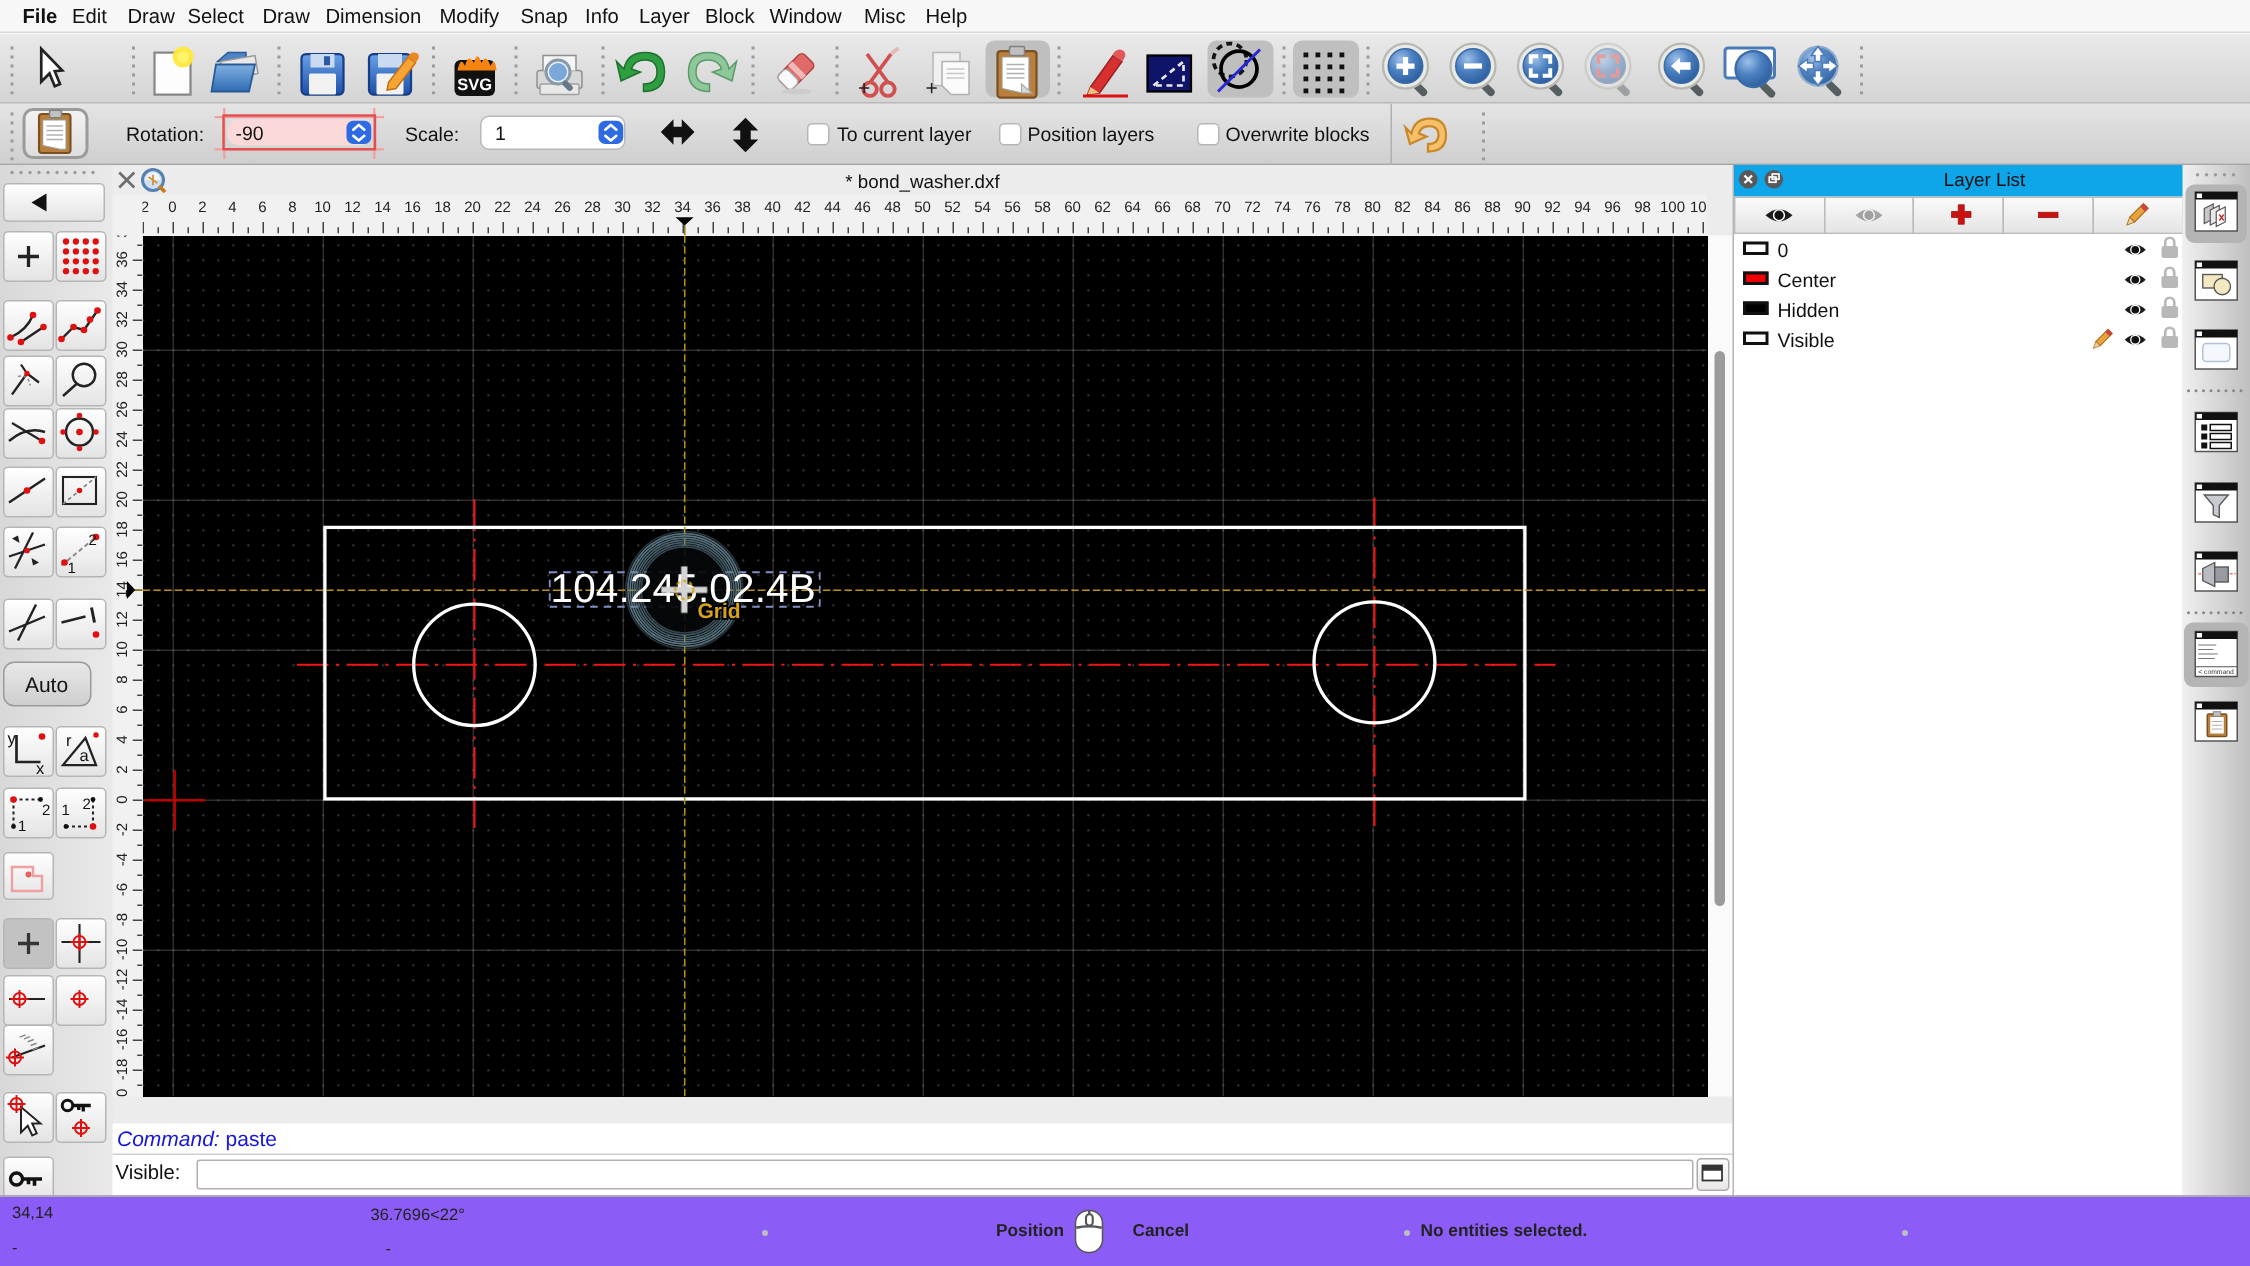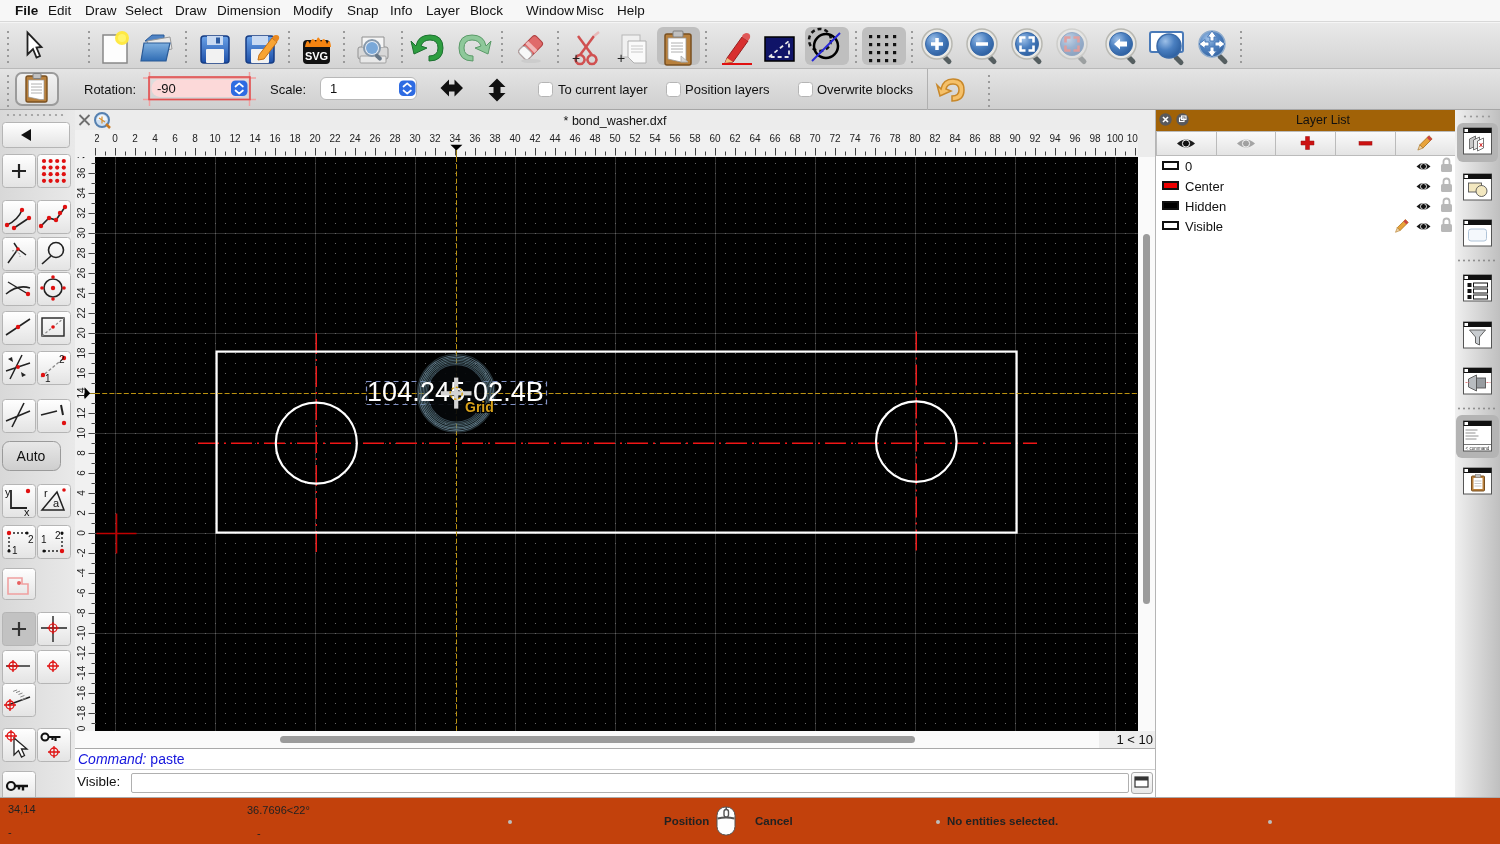--- a/index.html
+++ b/index.html
@@ -25,46 +25,46 @@
 #corner { position:absolute; left:0; top:20px; width:20px; height:27px; background:#f1f1f1; }
 #canvas { position:absolute; left:20px; top:47px; width:1043px; height:574px; background:#000; transform:translateZ(0); }
 #vscroll { position:absolute; left:1063px; top:47px; width:17px; height:574px; background:#fafafa; }
 #vthumb { position:absolute; left:5px; top:77px; width:7px; height:370px; background:#9b9b9b; border-radius:4px; }
 #hstrip { position:absolute; left:0; top:621px; width:1080px; height:18px; background:#fafafa; border-bottom:1px solid #a9a9a9; }
 #hthumb { position:absolute; left:205px; top:5px; width:635px; height:7px; background:#9b9b9b; border-radius:4px; }
 #cmdrow { position:absolute; left:0; top:639px; width:1080px; height:21px; background:#fff; border-bottom:1px solid #cfcfcf; font-size:14px; }
 #posrow { position:absolute; left:0; top:660px; width:1080px; height:27px; background:#fff; font-size:13.5px; }
 
 #lpanel { position:absolute; left:1155px; top:110px; width:300px; height:687px; background:#fff; border-left:1px solid #b5b5b5; }
-#lptitle { position:absolute; left:0; top:0; width:300px; height:21px; background:#a16207; font-size:13px; color:#111; }
+#lptitle { position:absolute; left:0; top:0; width:300px; height:21px; background:#0ea5e9; font-size:13px; color:#111; }
 #lptools { position:absolute; left:0; top:21px; width:300px; height:25px; }
 .lpcell { position:absolute; top:0; height:25px; background:linear-gradient(#fafafa,#e4e4e4); border:1px solid #bbb; }
 .lrow { position:absolute; left:0; width:300px; height:20px; font-size:13px; color:#111; }
 .swatch { position:absolute; left:6px; top:4px; width:17px; height:9px; border:2px solid #111; }
 
 #rightdock { position:absolute; left:1455px; top:110px; width:45px; height:687px; background:linear-gradient(90deg,#f0f0f0,#dcdcdc 40%,#bfbfbf); }
 
-#statusbar { position:absolute; left:0; top:797px; width:1500px; height:47px; background:#c2410c; border-top:1px solid #ababab; font-size:11px; color:#222; }
+#statusbar { position:absolute; left:0; top:797px; width:1500px; height:47px; background:#8b5cf6; border-top:1px solid #ababab; font-size:11px; color:#222; }
 </style>
 </head>
 <body>
 <div id="app">
   <div id="menubar">
     <span style="left:15px;font-weight:600;">File</span>
     <span style="left:48px;">Edit</span>
     <span style="left:85px;">Draw</span>
     <span style="left:125px;">Select</span>
     <span style="left:175px;">Draw</span>
     <span style="left:217px;">Dimension</span>
     <span style="left:293px;">Modify</span>
     <span style="left:347px;">Snap</span>
     <span style="left:390px;">Info</span>
     <span style="left:426px;">Layer</span>
     <span style="left:470px;">Block</span>
-    <span style="left:526px;text-align:right;">Window</span>
+    <span style="left:513px;text-align:right;">Window</span>
     <span style="left:576px;">Misc</span>
     <span style="left:617px;">Help</span>
   </div>
   <div id="tb1">
    <div class="tbsel" style="left:657px;top:4px;width:43px;height:38px;"></div>
    <div class="tbsel" style="left:805px;top:4px;width:44px;height:38px;"></div>
    <div class="tbsel" style="left:862px;top:4px;width:44px;height:38px;"></div>
    <svg width="1500" height="46" style="position:absolute;left:0;top:0;">
     <defs>
       <radialGradient id="zg" cx="35%" cy="30%" r="75%">
@@ -820,25 +820,20 @@
         <g stroke="#d4d4d4" stroke-width="4.2">
           <line x1="361.2" y1="220.6" x2="361.2" y2="251.6"></line>
           <line x1="345.8" y1="236.3" x2="376.5" y2="236.3"></line>
         </g>
         <circle cx="361.2" cy="236.3" r="6" fill="none" stroke="#d8a510" stroke-width="1.4" stroke-dasharray="2.5 2"></circle>
       </svg>
     </div>
     <div id="vscroll">
         <div id="vthumb"></div>
       </div>
-    <div id="hstrip">
-        <div style="position:absolute;left:1024px;top:0;width:56px;height:17px;background:#ededed;"></div>
-        <div id="hthumb"></div>
-        <span style="position:absolute;right:2px;top:1px;font-size:13px;color:#111;">1 &lt; 10</span>
-      </div>
     <div id="cmdrow">
         <span style="position:absolute;left:3px;top:2px;color:#1616dd;"><i>Command:</i> paste</span>
       </div>
     <div id="posrow">
       <span style="position:absolute;left:2px;top:4px;color:#111;">Visible:</span>
       <div style="position:absolute;left:56px;top:3px;width:998px;height:20px;background:#fff;border:1px solid #b0b0b0;border-radius:2px;"></div>
       <div style="position:absolute;left:1056px;top:2px;width:22px;height:22px;border:1px solid #aaa;border-radius:3px;background:linear-gradient(#fbfbfb,#e8e8e8);">
         <svg width="20" height="20">
             <rect x="3" y="4" width="13" height="10" fill="#fff" stroke="#333" stroke-width="1.2"></rect>
             <rect x="3" y="4" width="13" height="3.5" fill="#333"></rect>

